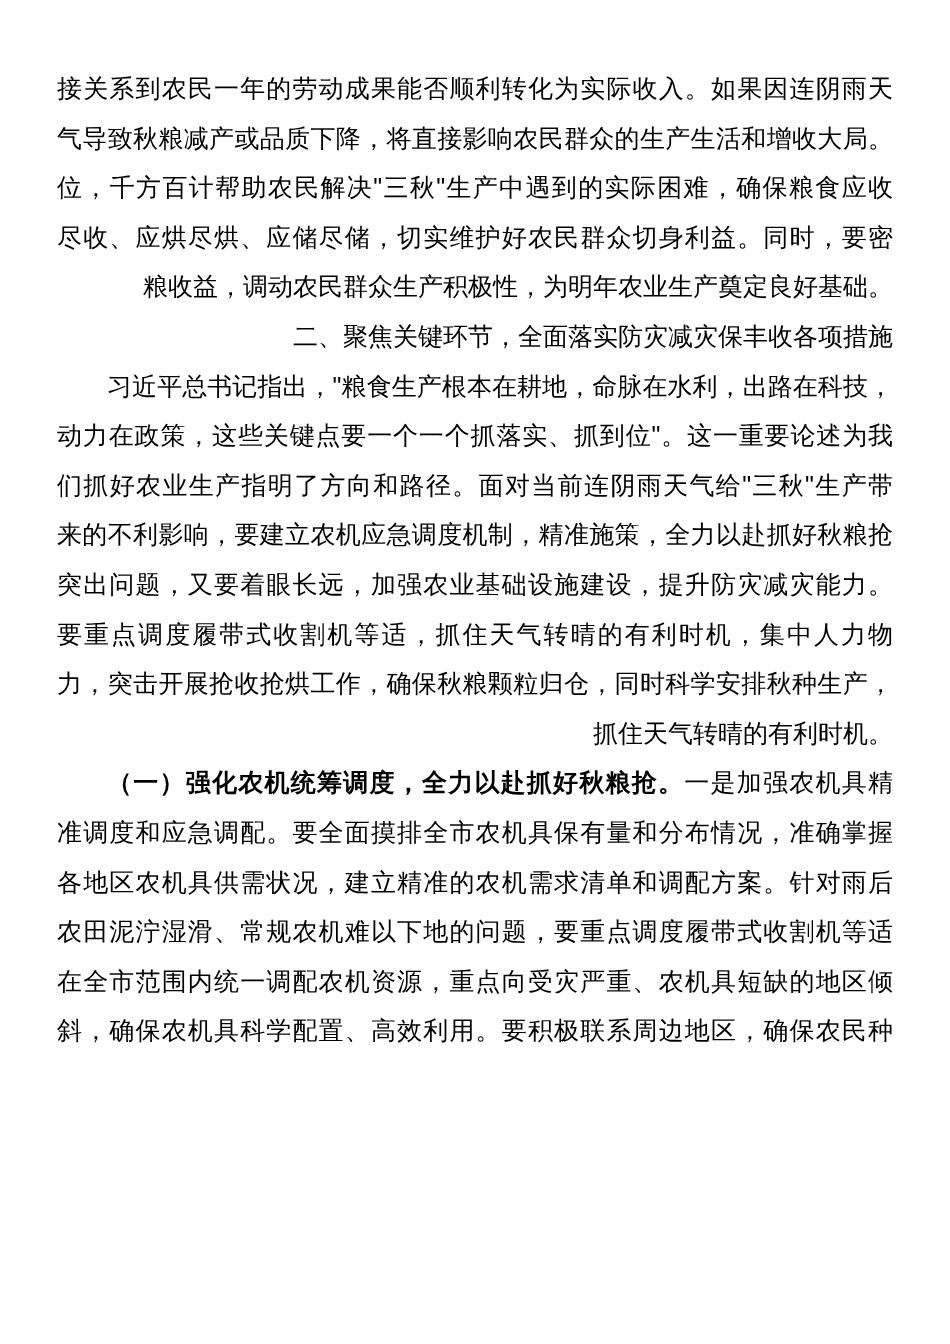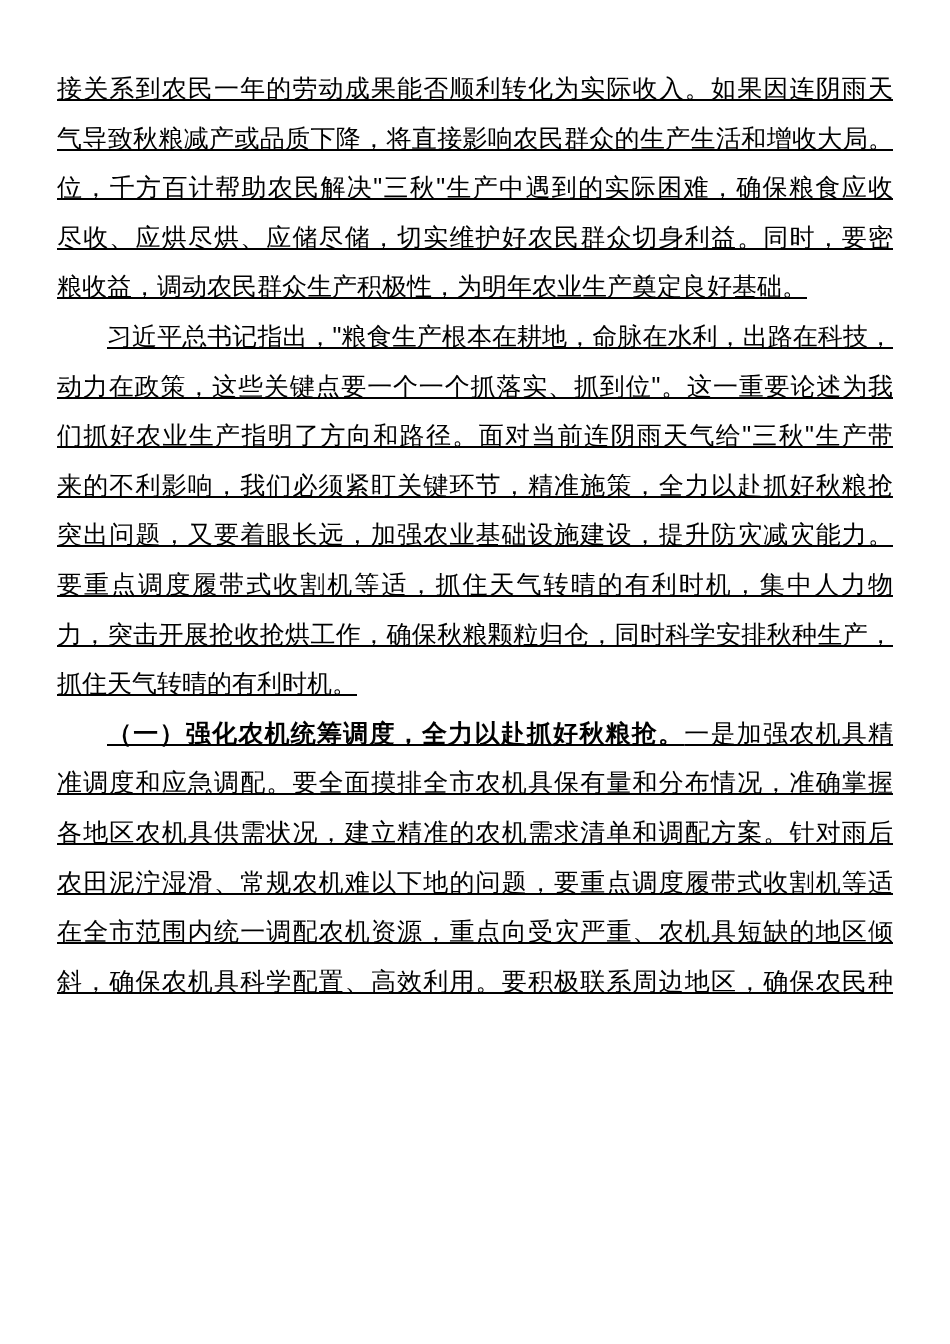--- a/index.html
+++ b/index.html
@@ -12,30 +12,29 @@
     position: relative;
     width: 950px;
     height: 1344px;
     box-sizing: border-box;
     background: #ffffff;
     color: #000000;
     padding: 64px 57px 0 57px;
     font-family: "Liberation Sans", sans-serif;
     font-size: 25px;
     overflow: hidden;
-    text-decoration: underline;
   }
   .doc-body {
     width: 836px;
   }
   .line {
     line-height: 49.6px;
     height: 49.6px;
     white-space: normal;
-    text-align: left;
+    text-align: right;
   }
   .line.justify {
     text-align: justify;
     text-align-last: justify;
   }
   .line.indent {
     text-indent: 50px;
   }
   .run-bold {
     font-weight: bold;
@@ -44,24 +43,25 @@
 </head>
 <body>
 
 <div class="page">
   <div class="doc-body">
       <div class="line justify"><span>接关系到农民一年的劳动成果能否顺利转化为实际收入。如果因连阴雨天</span></div>
       <div class="line justify"><span>气导致秋粮减产或品质下降，将直接影响农民群众的生产生活和增收大局。</span></div>
       <div class="line justify"><span>位，千方百计帮助农民解决"三秋"生产中遇到的实际困难，确保粮食应收</span></div>
       <div class="line justify"><span>尽收、应烘尽烘、应储尽储，切实维护好农民群众切身利益。同时，要密</span></div>
       <div class="line"><span>粮收益，调动农民群众生产积极性，为明年农业生产奠定良好基础。</span></div>
+      <div class="line indent"><span>二、聚焦关键环节，全面落实防灾减灾保丰收各项措施</span></div>
       <div class="line indent justify"><span>习近平总书记指出，"粮食生产根本在耕地，命脉在水利，出路在科技，</span></div>
       <div class="line justify"><span>动力在政策，这些关键点要一个一个抓落实、抓到位"。这一重要论述为我</span></div>
       <div class="line justify"><span>们抓好农业生产指明了方向和路径。面对当前连阴雨天气给"三秋"生产带</span></div>
-      <div class="line justify"><span>来的不利影响，我们必须紧盯关键环节，精准施策，全力以赴抓好秋粮抢</span></div>
+      <div class="line justify"><span>来的不利影响，要建立农机应急调度机制，精准施策，全力以赴抓好秋粮抢</span></div>
       <div class="line justify"><span>突出问题，又要着眼长远，加强农业基础设施建设，提升防灾减灾能力。</span></div>
       <div class="line justify"><span>要重点调度履带式收割机等适，抓住天气转晴的有利时机，集中人力物</span></div>
       <div class="line justify"><span>力，突击开展抢收抢烘工作，确保秋粮颗粒归仓，同时科学安排秋种生产，</span></div>
       <div class="line"><span>抓住天气转晴的有利时机。</span></div>
       <div class="line indent justify"><span class="run-bold">（一）强化农机统筹调度，全力以赴抓好秋粮抢。</span><span>一是加强农机具精</span></div>
       <div class="line justify"><span>准调度和应急调配。要全面摸排全市农机具保有量和分布情况，准确掌握</span></div>
       <div class="line justify"><span>各地区农机具供需状况，建立精准的农机需求清单和调配方案。针对雨后</span></div>
       <div class="line justify"><span>农田泥泞湿滑、常规农机难以下地的问题，要重点调度履带式收割机等适</span></div>
       <div class="line justify"><span>在全市范围内统一调配农机资源，重点向受灾严重、农机具短缺的地区倾</span></div>
       <div class="line justify"><span>斜，确保农机具科学配置、高效利用。要积极联系周边地区，确保农民种</span></div>

